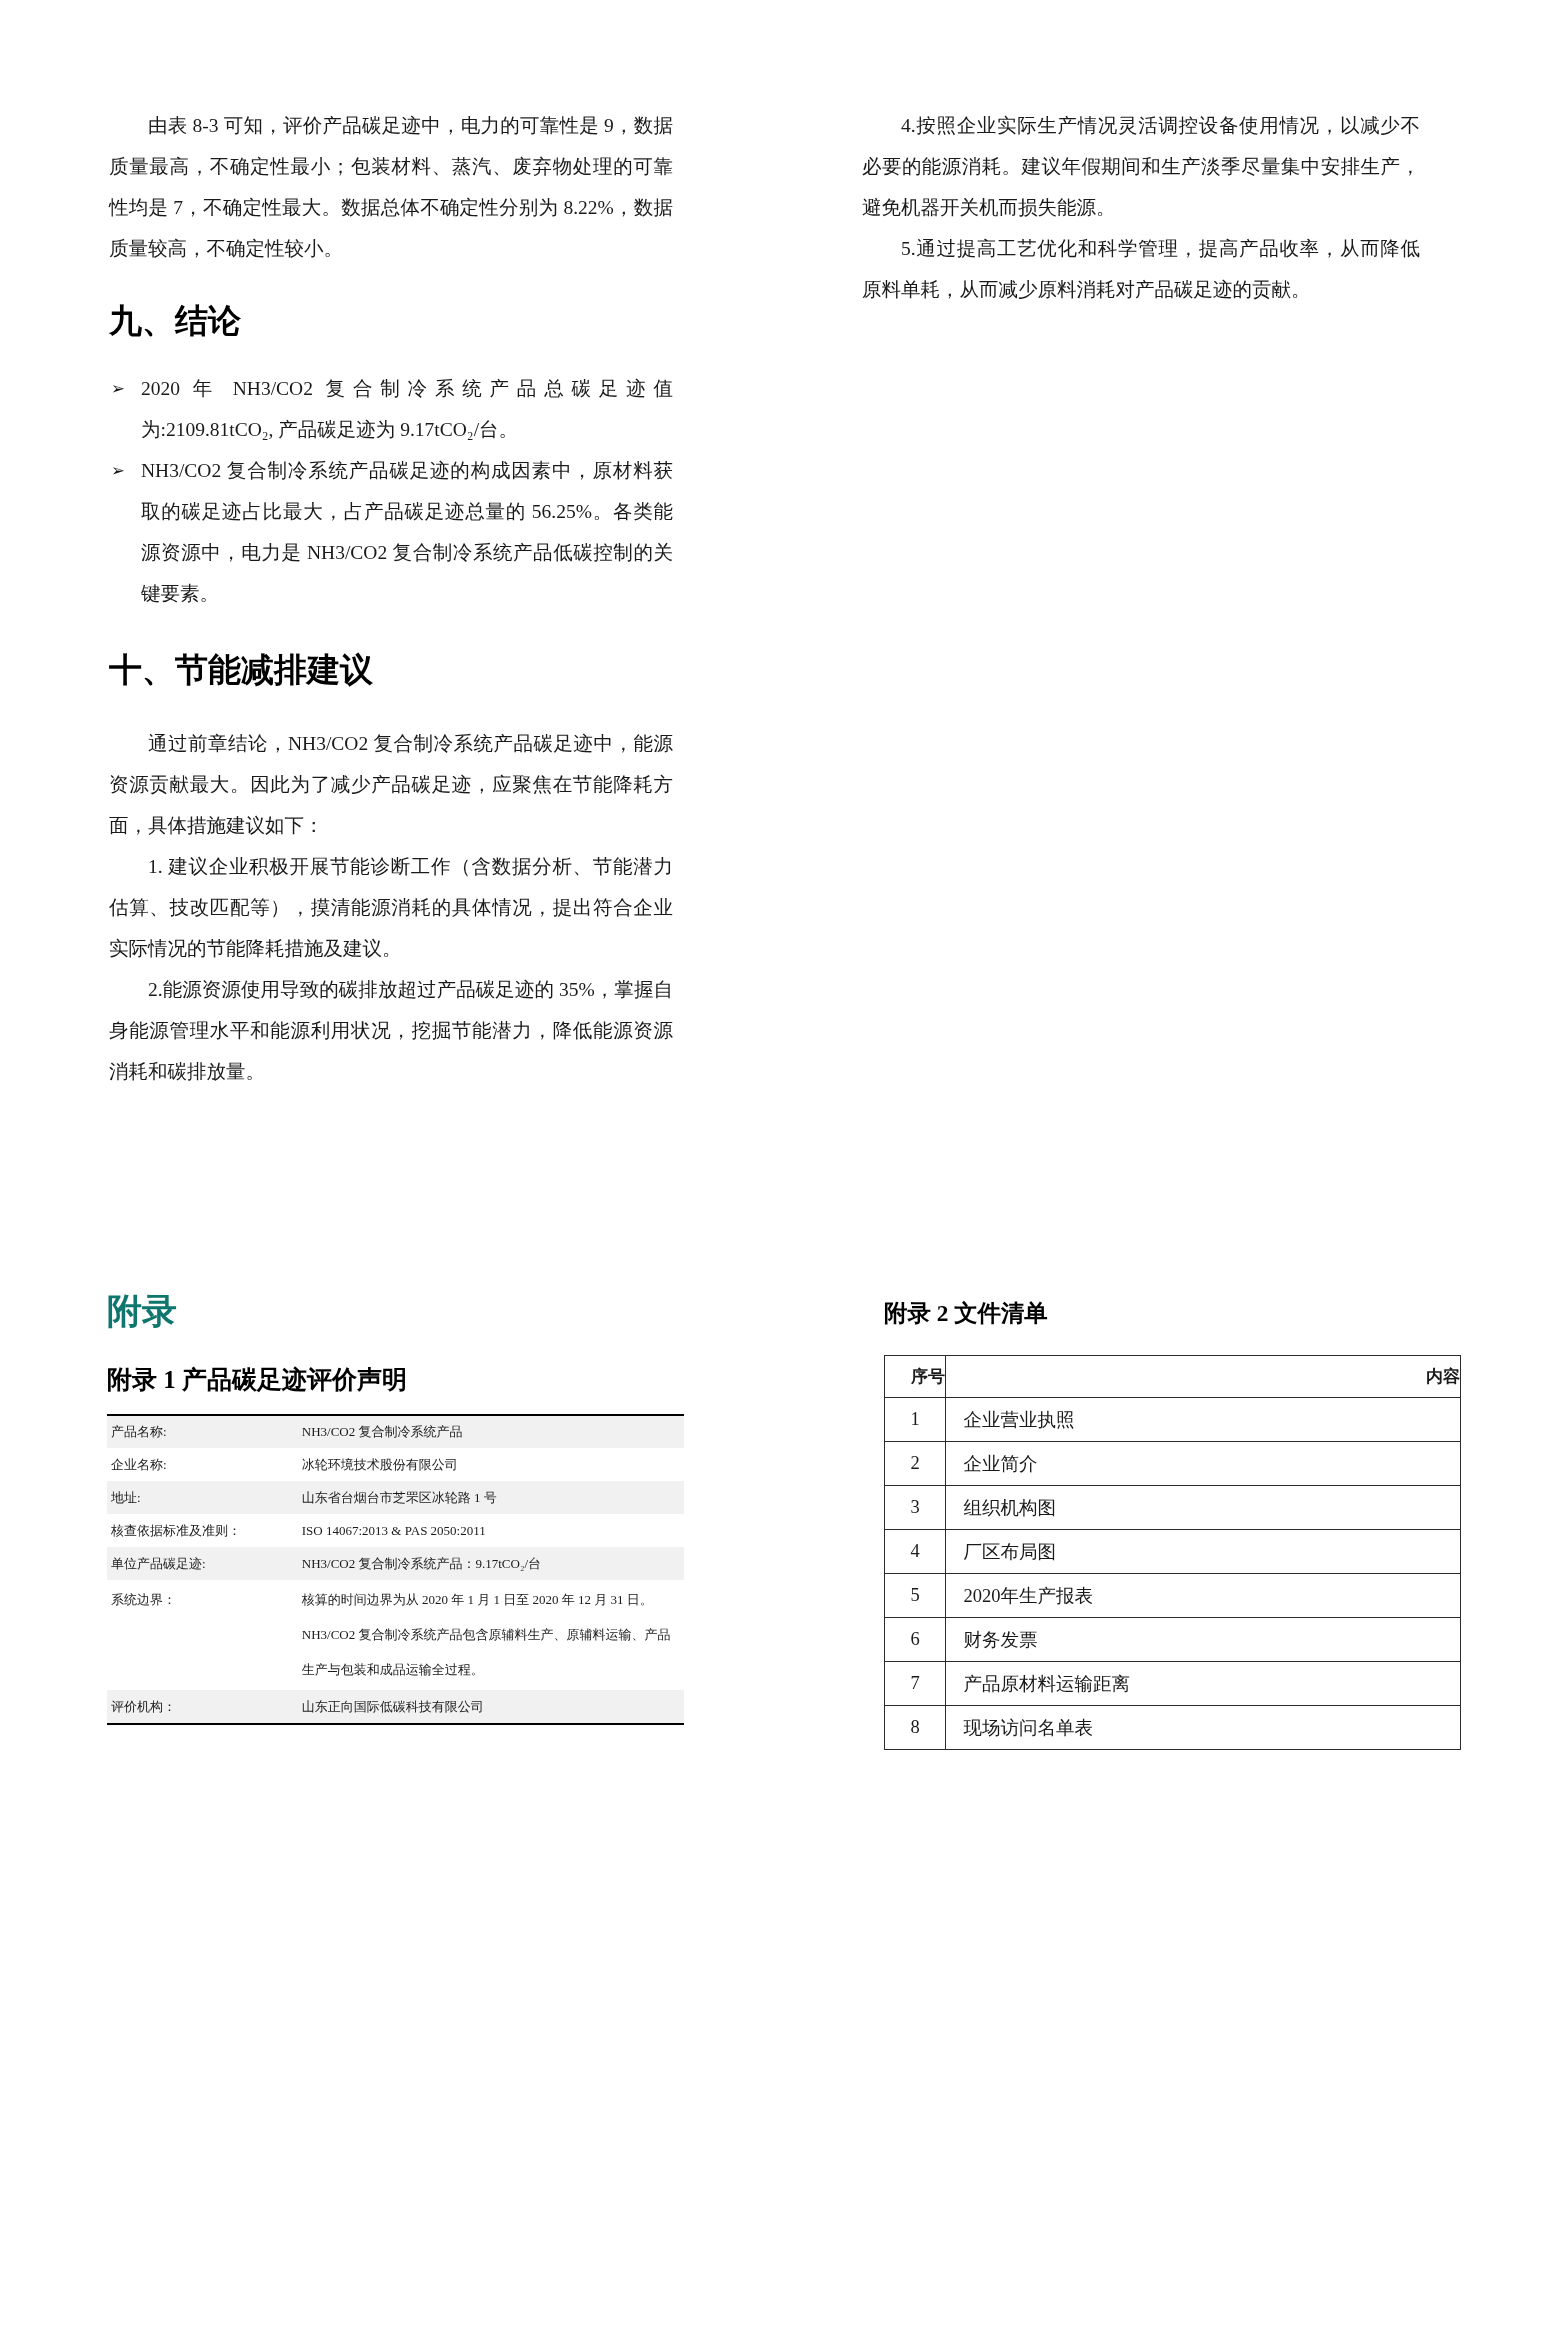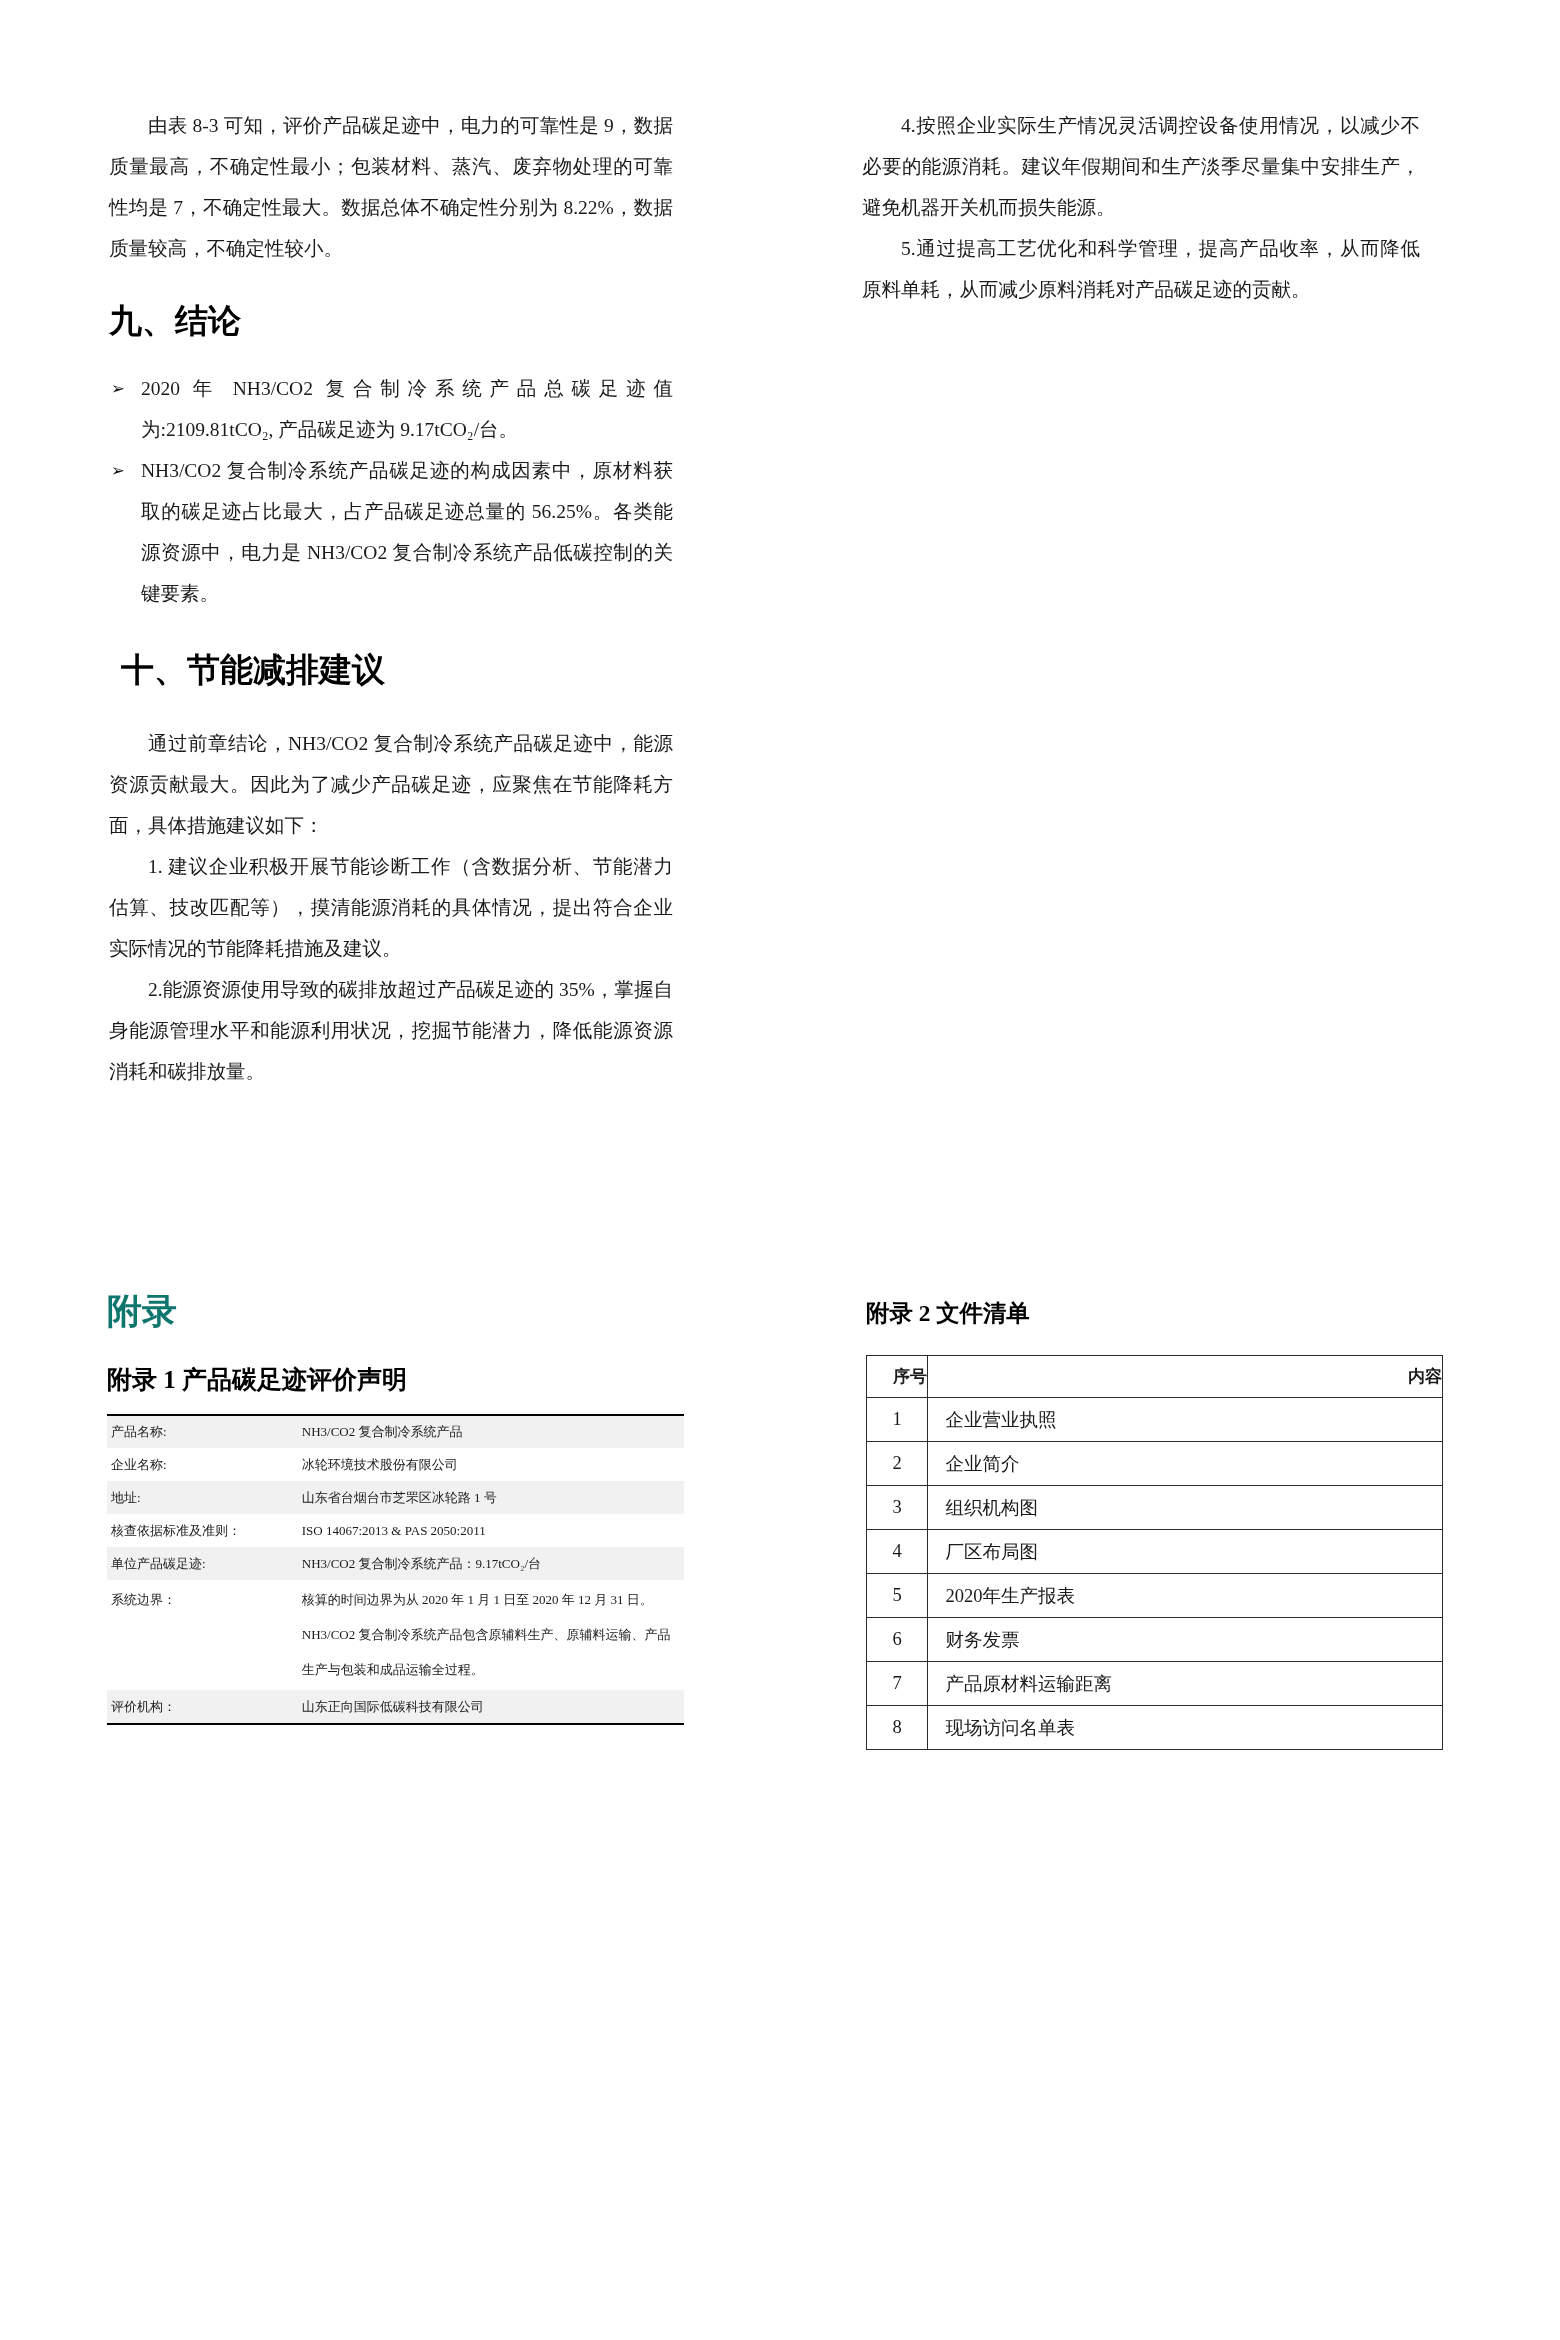--- a/index.html
+++ b/index.html
@@ -19,21 +19,21 @@
     margin:0;
     font-size:19.5px;line-height:41px;
     text-align:justify;
     text-indent:2em;
   }
   .sec-heading{
     margin:29px 0 23.4px 0;
     font-size:33px;line-height:47px;
     font-weight:bold;color:#000;
   }
-  .sec-heading.second{margin:33px 0 29px 12px;}
+  .sec-heading.second{margin:33px 0 29px 0;}
   .bullet-list{margin:0;padding:0;}
   .bullet-item{
     position:relative;
     margin:0;padding-left:32px;
     font-size:19.5px;line-height:41px;
     text-align:justify;
   }
   .bullet-marker{
     position:absolute;left:2px;top:0;
     font-size:16.6px;line-height:41px;
@@ -56,21 +56,21 @@
   }
   table.decl td{
     vertical-align:top;
     padding:2.9px 2px 2.9px 3.9px;
     line-height:27px;
   }
   table.decl td.lbl{width:185px;}
   table.decl tr:nth-child(odd){background:#f1f1f1;}
   table.decl tr.sys td{line-height:35px;}
   
-  .appendix-right{position:absolute;left:866px;top:1297px;width:577px;}
+  .appendix-right{position:absolute;left:884px;top:1297px;width:577px;}
   .a2-title{
     margin:0;font-size:23.4px;line-height:33px;font-weight:bold;color:#000;
   }
   table.files{
     margin-top:25px;
     width:577px;border-collapse:collapse;
     font-size:18.5px;color:#1a1a1a;
   }
   table.files th,table.files td{
     border:1px solid #2b2b2b;

